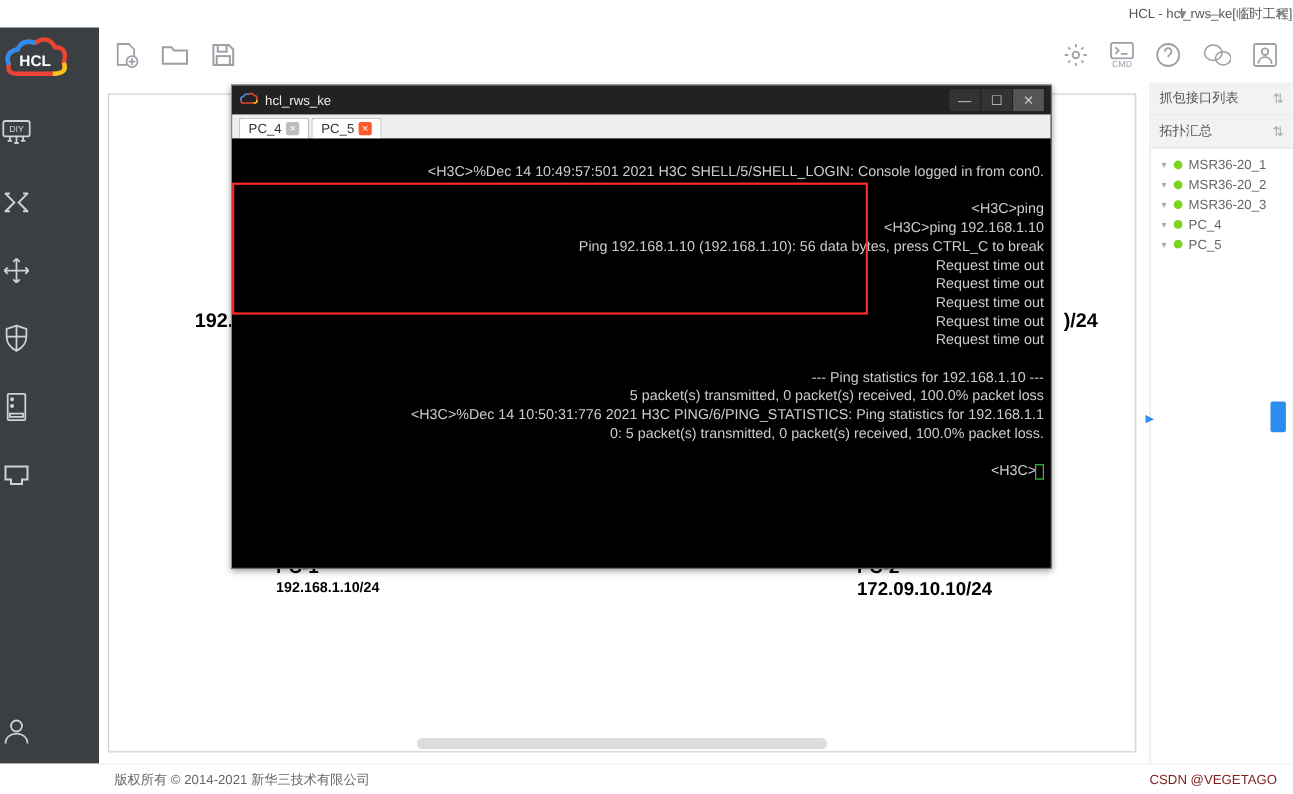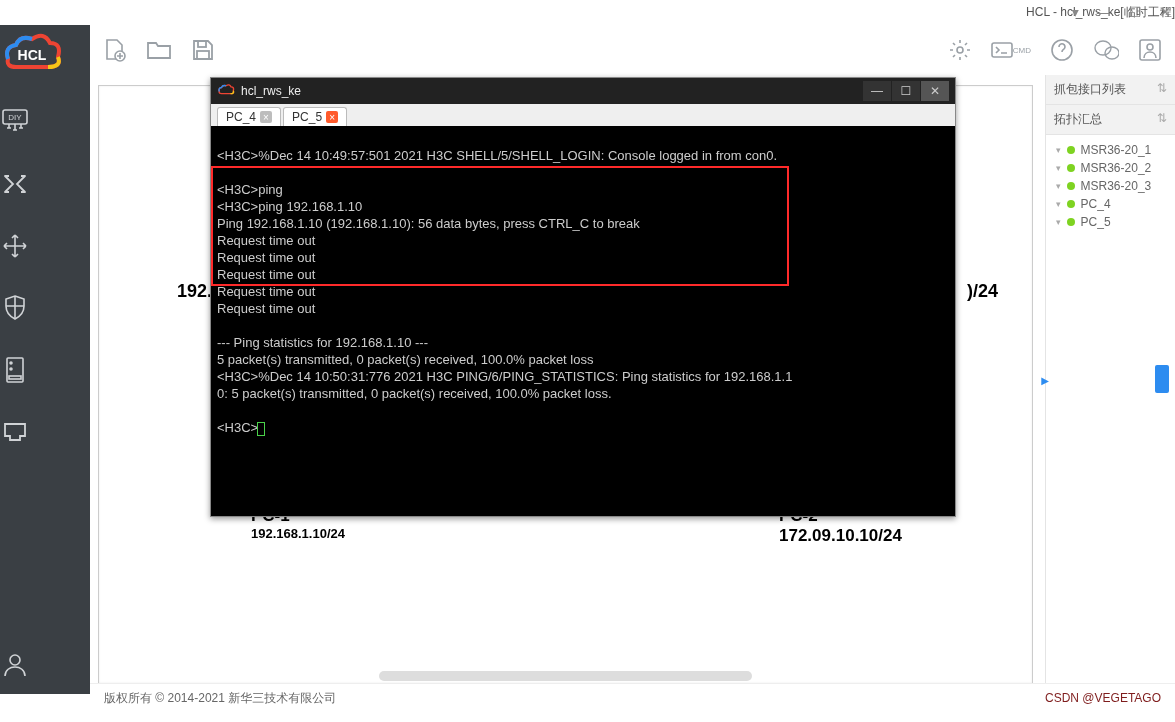--- a/index.html
+++ b/index.html
@@ -14,45 +14,45 @@
   .sidebar .sicon { width:30px; height:30px; color:#d0d3d6; display:flex; align-items:center; justify-content:center;}
   
   .toolbar { position:absolute; left:90px; right:0; top:25px; height:50px; display:flex; align-items:center; padding:0 12px; gap:18px; background:#fff;}
   .toolbar .ticon { width:26px;height:26px; color:#9aa0a6; display:flex;align-items:center;justify-content:center;}
   .toolbar .spacer{flex:1;}
   
   .workarea { position:absolute; left:90px; right:0; top:75px; bottom:28px; display:flex;}
   .canvas-wrap{ flex:1; position:relative; padding:10px 12px 10px 8px; }
   .canvas { background:#fff; width:100%; height:100%; border:1px solid #ccc; box-shadow:inset 0 0 2px rgba(0,0,0,.1); position:relative; overflow:hidden;}
   .rightpanes{ width:130px; border-left:1px solid #e4e4e4; display:flex;flex-direction:column;}
-  .pane-title{background:#f2f2f2; font-size:12px; color:#555; padding:6px 8px; border-bottom:1px solid #e4e4e4; display:flex; justify-content:space-between;}
+  .pane-title{background:#f2f2f2; font-size:12px; color:#555; padding:6px 8px; border-bottom:1px solid #e4e4e4; display:flex; justify-content:space-between;align-items:center;}
   .pane-body{flex:1; overflow:auto; font-size:12px; padding:6px 0;}
   .pane-body .link{color:#2d8cf0; padding:2px 10px;}
   .tree-item{display:flex;align-items:center;gap:6px; padding:2px 10px; color:#666;}
   .tree-item::before{content:"▾"; font-size:9px; color:#aaa;}
   .dot{width:8px;height:8px;border-radius:50%;background:#7ed321;display:inline-block;}
   
   .termwin{position:absolute; left:120px; top:2px; width:746px; background:#000; border:1px solid #888; box-shadow:0 2px 6px rgba(0,0,0,.4); z-index:50;}
   .term-title{height:26px; background:#222; display:flex;align-items:center; padding:0 6px; color:#eee;}
   .term-title .tlogo{margin-right:6px;}
   .term-title .tcontrols{margin-left:auto; display:flex;}
   .term-title .tcontrols div{width:28px;height:20px;display:flex;align-items:center;justify-content:center;background:#333;margin-left:1px;color:#ccc;font-size:12px;}
   .term-title .tcontrols .tclose{background:#555;}
   .term-tabs{height:22px;background:#efefef;display:flex;align-items:flex-end;padding-left:6px;gap:2px;}
   .term-tab{background:#fff;border:1px solid #bbb;border-bottom:none;padding:2px 8px;font-size:12px;display:flex;align-items:center;gap:4px;border-radius:3px 3px 0 0;}
   .term-tab .x{width:12px;height:12px;border-radius:2px;display:flex;align-items:center;justify-content:center;font-size:10px;color:#fff;}
-  .term-body{background:#000;color:#ccc;font-family:Consolas,"Courier New",monospace;font-size:13px;line-height:16px;padding:6px 6px 20px;white-space:pre;min-height:390px;position:relative;}
+  .term-body{background:#000;color:#ccc;font-family:Consolas,"Courier New",monospace;font-size:13px;line-height:16px;padding:6px 6px 20px;white-space:pre;min-height:390px;position:relative;text-align:right;}
   .redbox{position:absolute;border:2px solid #ff2a2a; pointer-events:none;}
   .cursor{display:inline-block;width:8px;height:14px;border:1px solid #4ad24a;vertical-align:middle;margin-left:-1px;}
   
   .canvas-text{position:absolute; font-family:Arial,sans-serif; color:#000; font-weight:bold;}
   
   .hscroll{position:absolute;left:30%;right:30%;bottom:2px;height:10px;background:#ddd;border-radius:5px;}
   
-  .footer{position:absolute;left:90px;right:0;bottom:0;height:39px;line-height:28px;font-size:12px;color:#666;padding:0 14px;display:flex;justify-content:space-between;background:#fff;border-top:1px solid #eee;}
+  .footer{position:absolute;left:90px;right:0;bottom:0;height:28px;line-height:28px;font-size:12px;color:#666;padding:0 14px;display:flex;justify-content:space-between;background:#fff;border-top:1px solid #eee;}
   .slider-track{position:absolute; right:6px; top:140px; height:236px; width:10px;}
   .slider-handle{position:absolute; right:0; width:14px;height:28px;background:#2d8cf0;border-radius:2px;}
   .divider-tri{position:absolute; right:126px; color:#2d8cf0;font-size:10px;}
 </style>
 </head>
 <body>
 
 <div class="titlebar">
   <span>HCL - hcl_rws_ke[临时工程]</span>
   <div class="controls">
@@ -138,21 +138,21 @@
         <rect x="6" y="13" width="12" height="8"></rect>
       </svg>
     </div>
   <div class="spacer"></div>
   <div class="ticon">
       <svg width="24" height="24" fill="none" stroke="#9aa0a6" stroke-width="1.6">
         <circle cx="12" cy="12" r="3"></circle>
         <path d="M12 2v3M12 19v3M2 12h3M19 12h3M5 5l2 2M17 17l2 2M19 5l-2 2M5 19l2-2"></path>
       </svg>
     </div>
-  <div class="ticon" style="flex-direction:row;font-size:8px;color:#9aa0a6;width:auto">
+  <div class="ticon" style="flex-direction:column;font-size:8px;color:#9aa0a6;width:auto">
     <svg width="22" height="16" fill="none" stroke="#9aa0a6" stroke-width="1.6">
         <rect x="1" y="1" width="20" height="14" rx="2"></rect>
         <path d="M5 5l3 3-3 3M10 11h6"></path>
       </svg>
     <span>CMD</span>
   </div>
   <div class="ticon">
       <svg width="24" height="24" fill="none" stroke="#9aa0a6" stroke-width="1.6">
         <circle cx="12" cy="12" r="10"></circle>
         <path d="M9 9a3 3 0 115 2c-1 1-2 1-2 3M12 18h0"></path>

